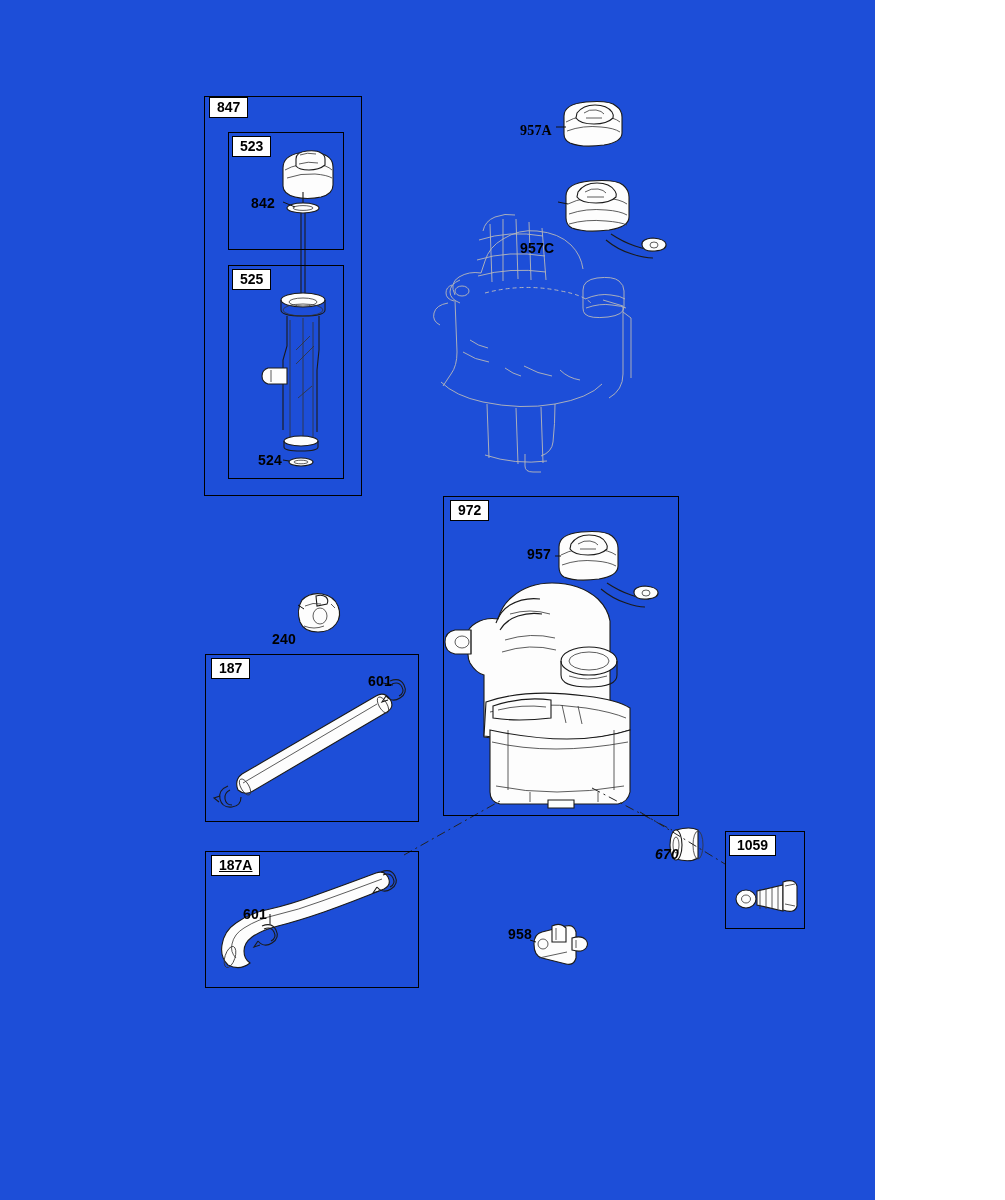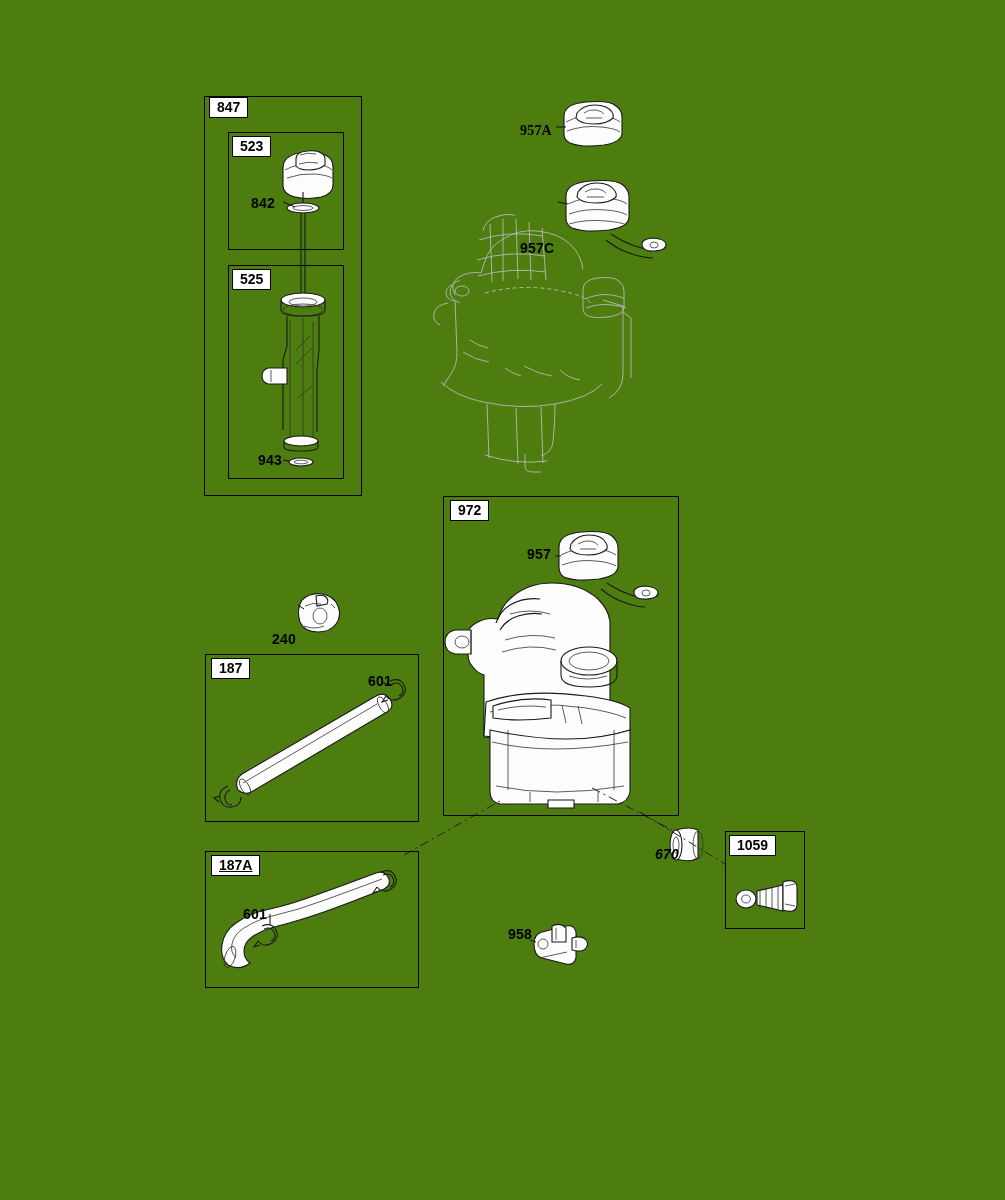--- a/index.html
+++ b/index.html
@@ -5,23 +5,23 @@
   html, body {
     margin: 0;
     padding: 0;
     background: #ffffff;
   }
   body {
     font-family: "Liberation Sans", sans-serif;
   }
   #sheet {
     position: relative;
-    width: 1005px;
+    width: 875px;
     height: 1200px;
-    background: #4d7c0f;
+    background: #1d4ed8;
     overflow: hidden;
   }
   .callout {
     position: absolute;
     font-family: "Liberation Sans", sans-serif;
     font-size: 14px;
     font-weight: bold;
     color: #000000;
     letter-spacing: 0.2px;
     white-space: nowrap;
@@ -313,21 +313,21 @@
 
   <div class="boxlabel" style="left:209px; top:97px;">847</div>
   <div class="boxlabel" style="left:232px; top:136px;">523</div>
   <div class="boxlabel" style="left:232px; top:269px;">525</div>
   <div class="boxlabel" style="left:450px; top:500px;">972</div>
   <div class="boxlabel" style="left:211px; top:658px;">187</div>
   <div class="boxlabel" style="left:211px; top:855px;text-decoration:underline;">187A</div>
   <div class="boxlabel" style="left:729px; top:835px;text-align:center;">1059</div>
 
   <div class="callout" style="left:251px; top:195px;">842</div>
-  <div class="callout" style="left:258px; top:452px;">943</div>
+  <div class="callout" style="left:258px; top:452px;">524</div>
   <div class="callout" style="left:520px; top:123px;font-family:Liberation Serif, serif;">957A</div>
   <div class="callout" style="left:520px; top:196px;margin-top:44px;">957C</div>
   <div class="callout" style="left:527px; top:546px;">957</div>
   <div class="callout" style="left:272px; top:597px;margin-top:34px;">240</div>
   <div class="callout" style="left:368px; top:673px;">601</div>
   <div class="callout" style="left:243px; top:906px;">601</div>
   <div class="callout" style="left:655px; top:846px;font-style:italic;">670</div>
   <div class="callout" style="left:508px; top:926px;">958</div>
 
 </div>

